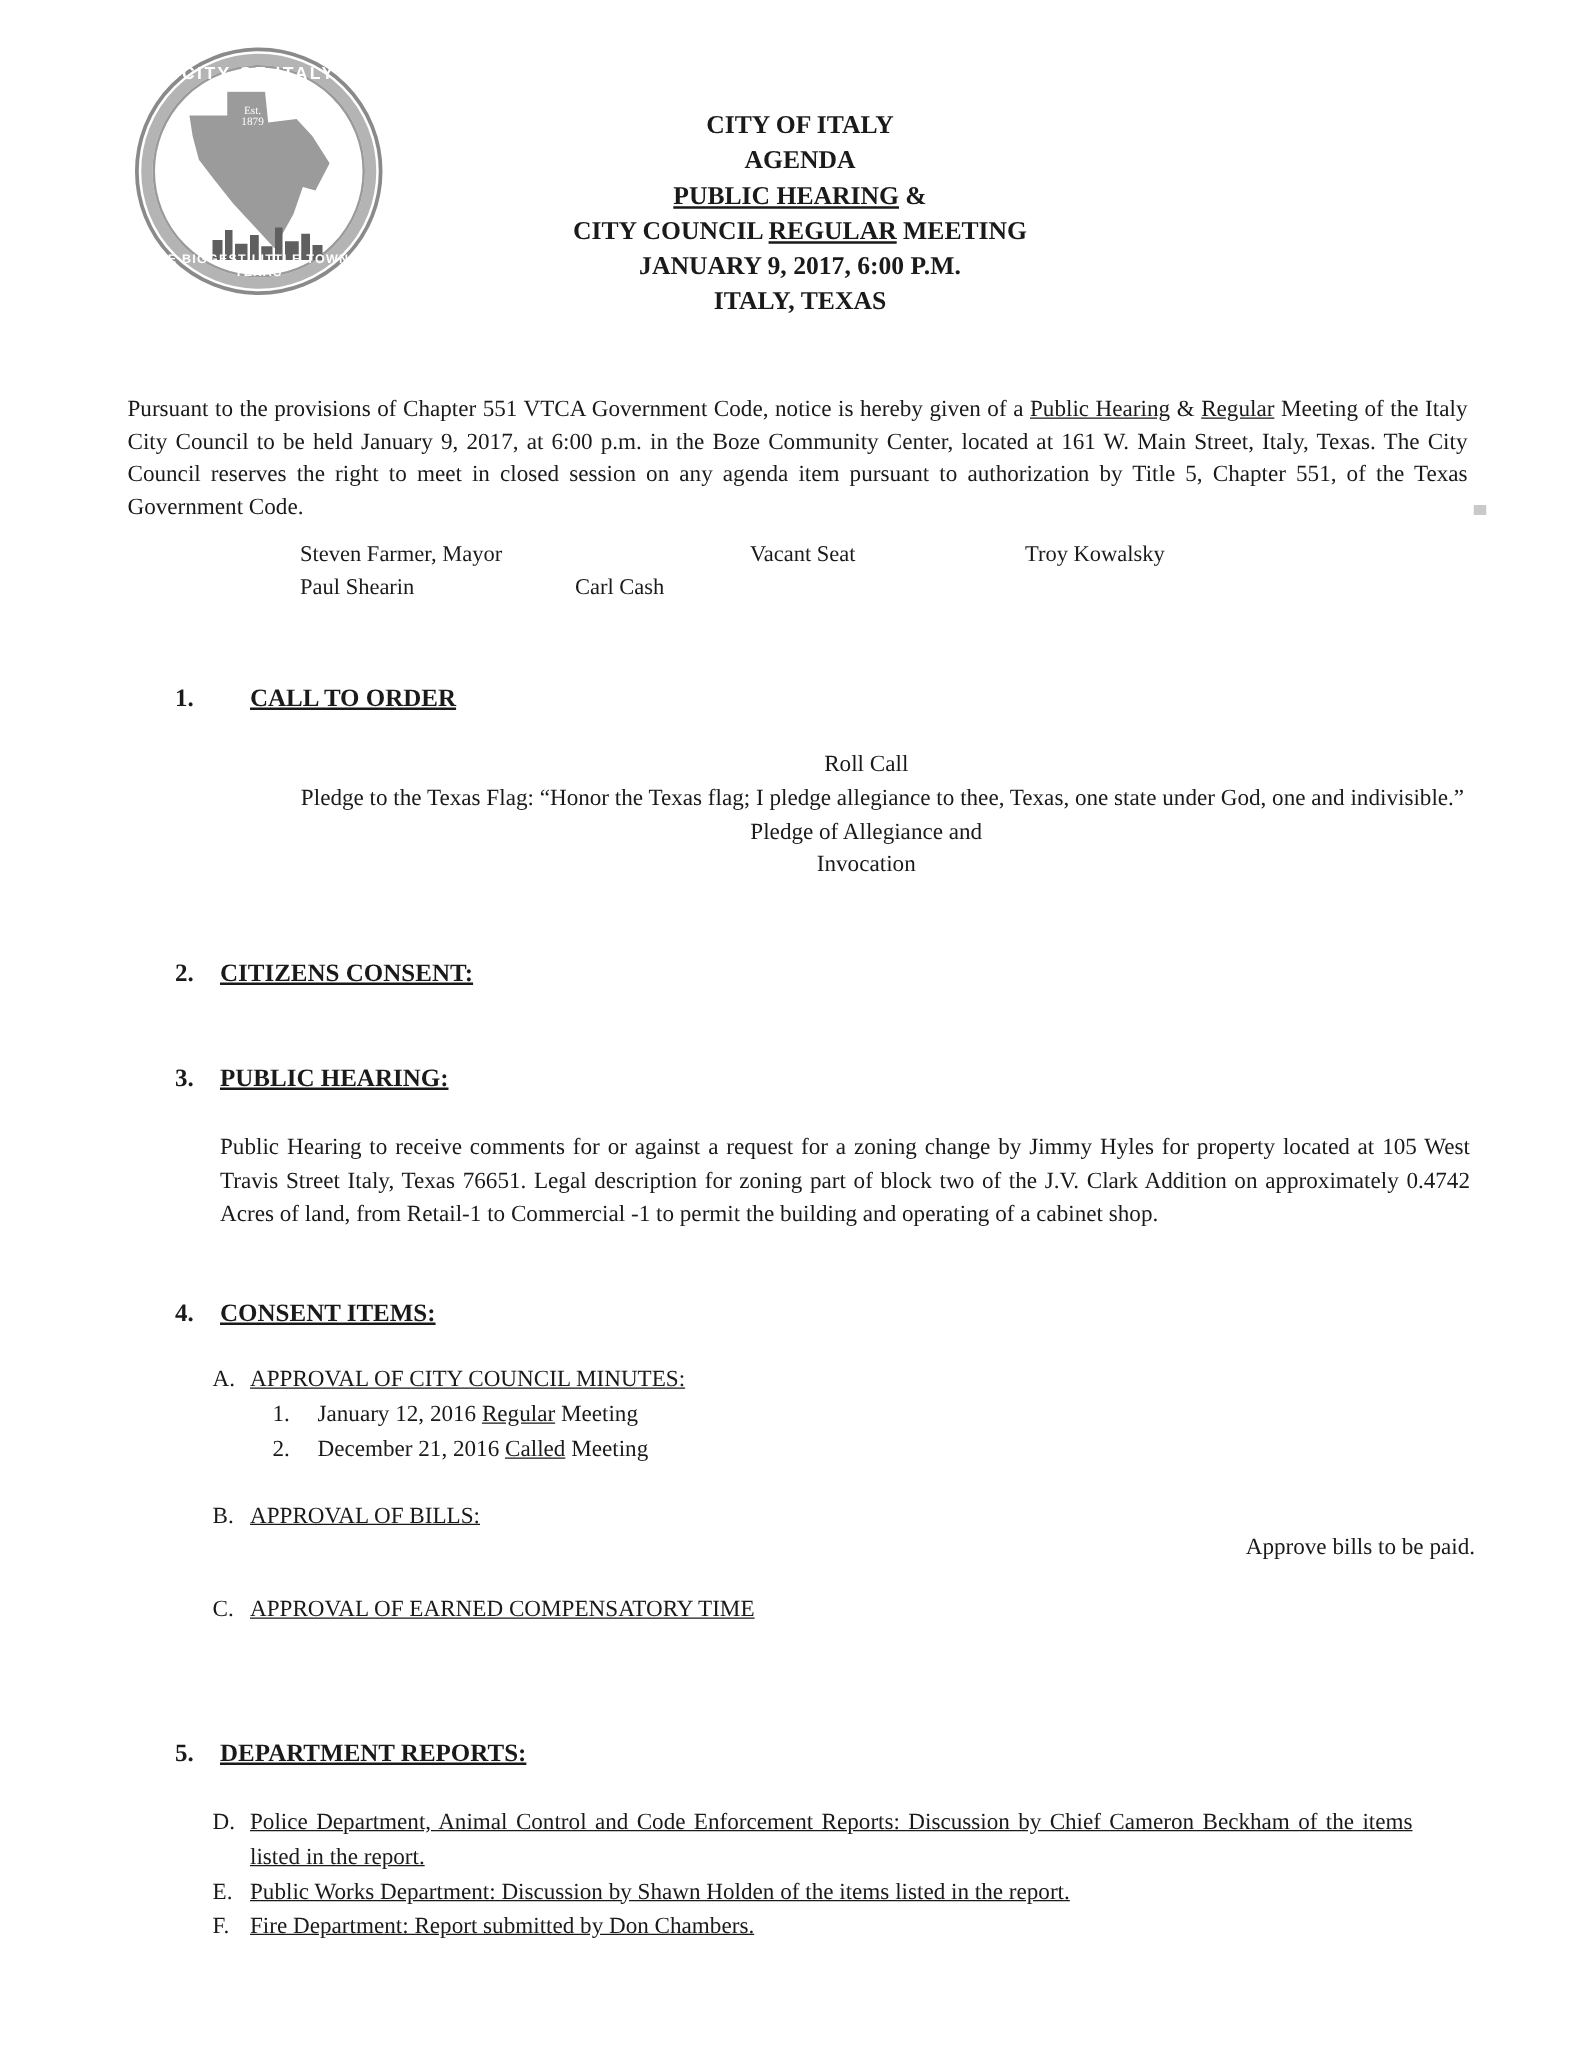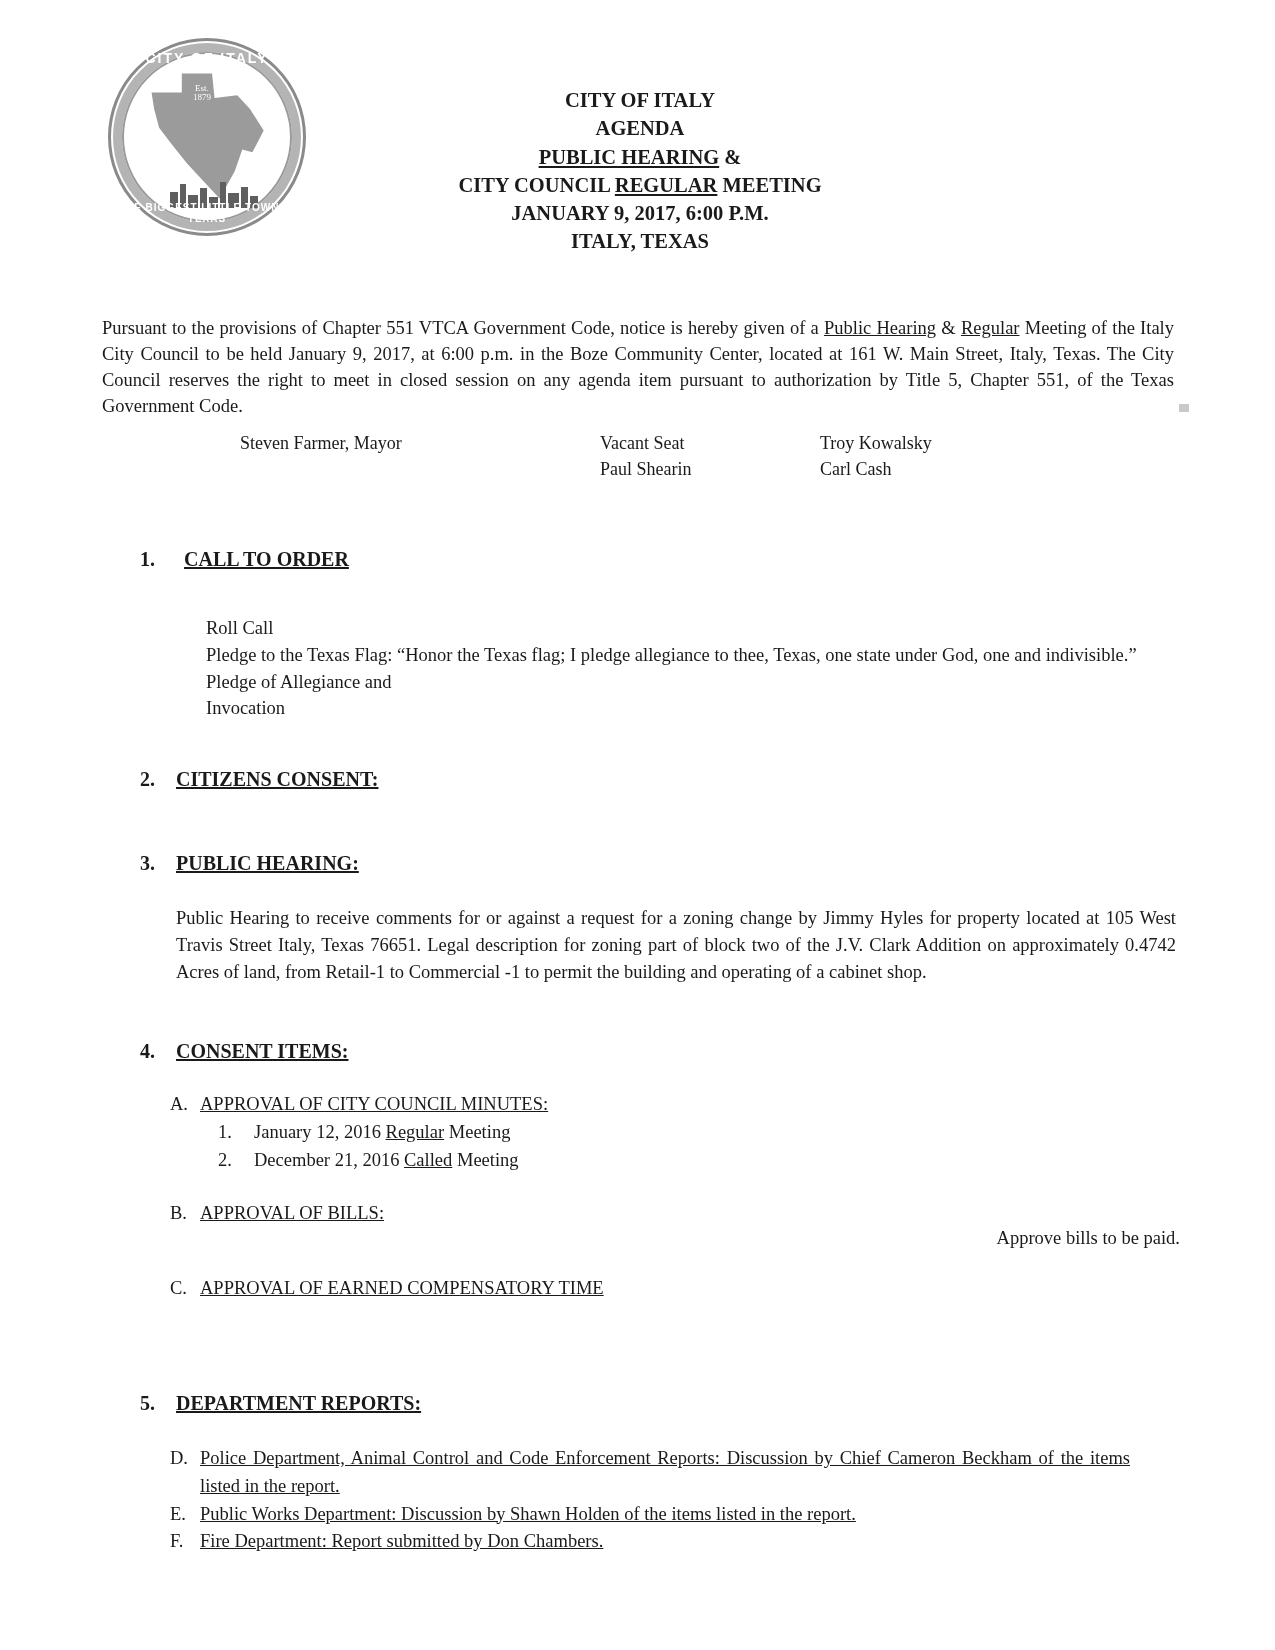--- a/index.html
+++ b/index.html
@@ -146,21 +146,20 @@
   .council {
     position: absolute;
     left: 240px;
     top: 430px;
     width: 760px;
     font-size: 18px;
     line-height: 1.45;
   }
   .council-row {
     display: flex;
-    justify-content: flex-end;
   }
   .council-col-1 { width: 360px; }
   .council-col-2 { width: 220px; }
   .council-col-3 { width: 180px; }
 
   
   .section {
     position: absolute;
     left: 140px;
     width: 1040px;
@@ -280,23 +279,23 @@
     </div>
     <div class="council-row">
       <div class="council-col-2">Paul Shearin</div>
       <div class="council-col-3">Carl Cash</div>
     </div>
   </div>
 
   <div class="section" style="top: 548px;">
     <div class="sec-head">
       <span class="sec-num">1.</span>
-      <span class="sec-title" style="margin-left:8px;">CALL TO ORDER</span>
-    </div>
-    <div class="sec-body" style="margin-top:44px;">
+      <span class="sec-title" style="margin-left:24px;">CALL TO ORDER</span>
+    </div>
+    <div class="sec-body" style="margin-top:28px;text-align:center;">
       <div>Roll Call</div>
       <div style="width:1000px;">Pledge to the Texas Flag: “Honor the Texas flag; I pledge allegiance to thee, Texas, one state under God, one and indivisible.”</div>
       <div>Pledge of Allegiance and</div>
       <div>Invocation</div>
     </div>
   </div>
 
   <div class="section" style="top: 768px;">
     <div class="sec-head">
       <span class="sec-num">2.</span>

